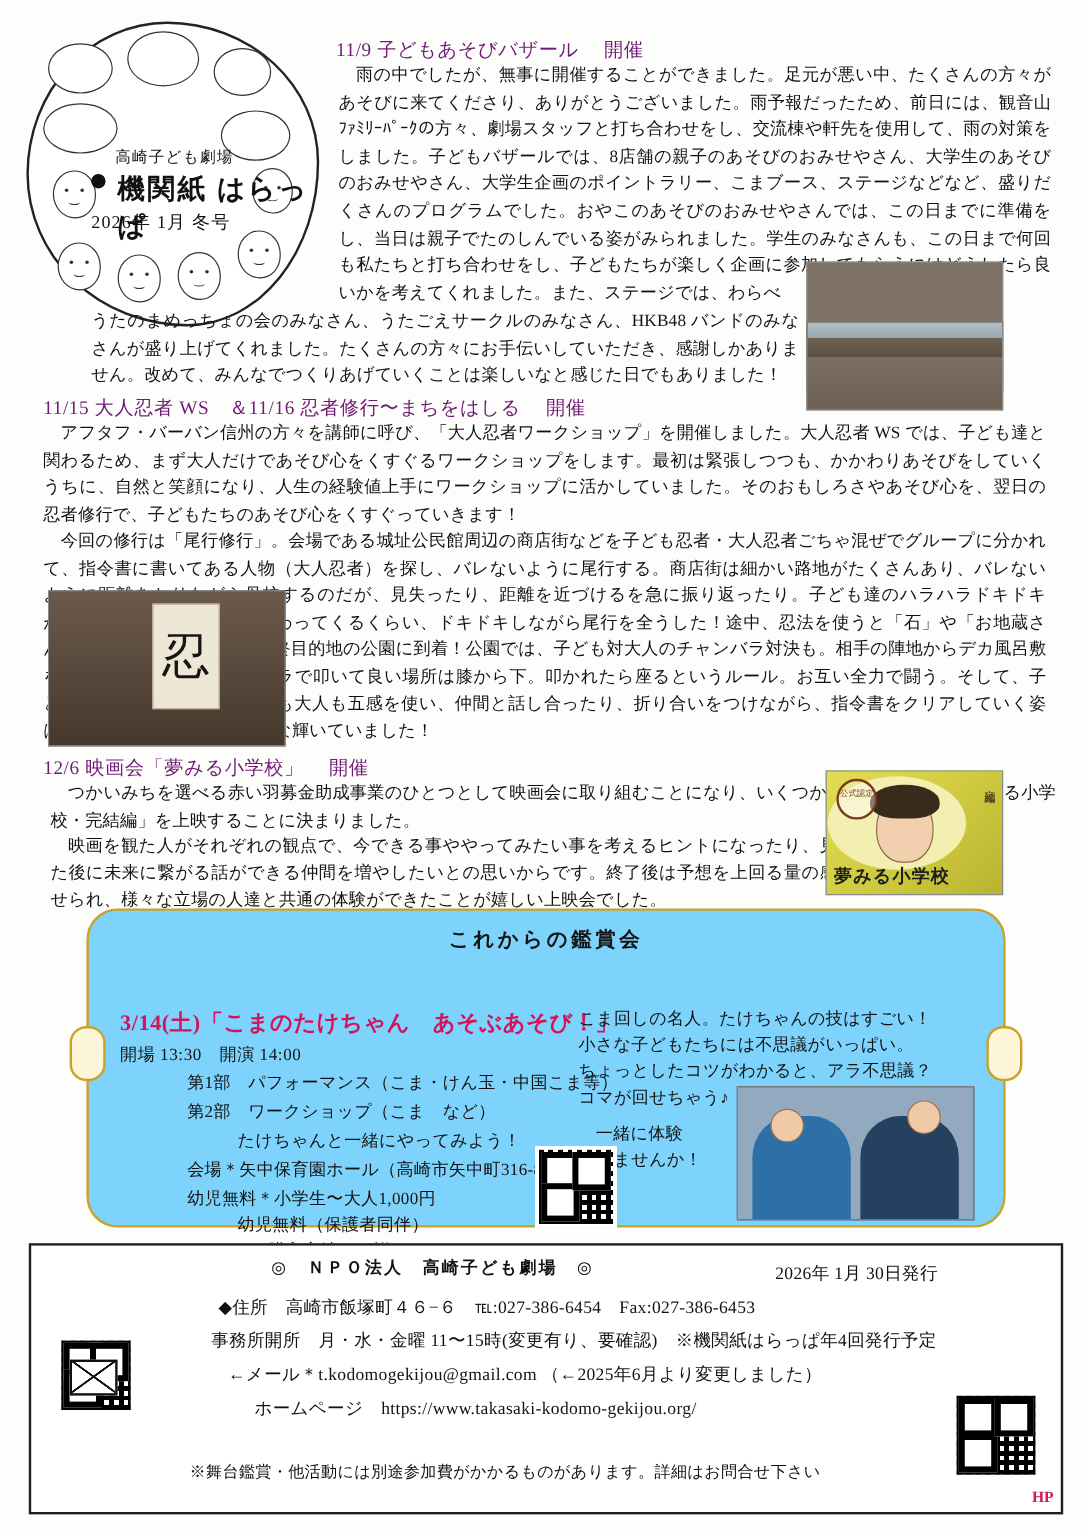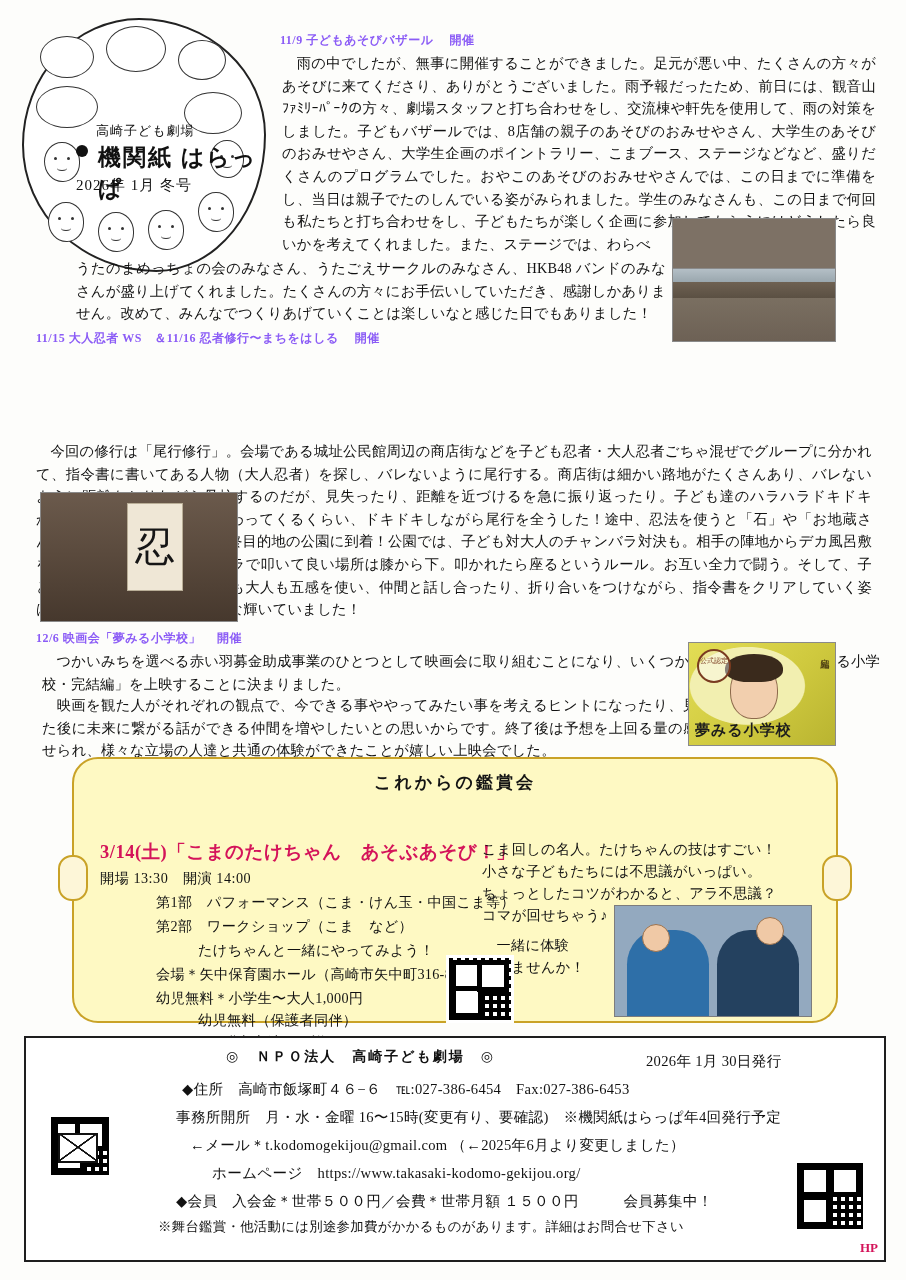--- a/index.html
+++ b/index.html
@@ -92,23 +92,23 @@
     position: absolute;
     left: 62px; top: 131px;
     width: 12px; height: 12px;
     background: #111;
     border-radius: 50%;
   }
 
   
   .sec-head {
     position: absolute;
-    color: #8b5cf6;
-    font-size: 12px;
-    font-weight: bold;
+    color: #701a75;
+    font-size: 16px;
+    font-weight: normal;
     letter-spacing: 0.5px;
     white-space: nowrap;
   }
   .para {
     position: absolute;
     font-size: 14.3px;
     line-height: 22.6px;
     text-align: justify;
     color: #111;
     letter-spacing: 0.2px;
@@ -243,21 +243,21 @@
     background: rgba(255,255,255,0.4);
   }
 
   
   .box-upcoming {
     position: absolute;
     left: 72px;
     top: 757px;
     width: 762px;
     height: 262px;
-    background: #fef9c3;
+    background: #7dd3fc;
     border: 2px solid #c9a227;
     border-radius: 26px;
   }
   .box-upcoming .tab-l, .box-upcoming .tab-r {
     position: absolute;
     width: 26px; height: 42px;
     border: 2px solid #c9a227;
     background: #fdf6d8;
     border-radius: 14px;
     top: 96px;
@@ -452,20 +452,21 @@
   </div>
 
   <div class="sec-head" style="left:280px; top:32px;">11/9 子どもあそびバザール　 開催</div>
   <div class="para" style="left:282px; top:52px; width:594px;">　雨の中でしたが、無事に開催することができました。足元が悪い中、たくさんの方々があそびに来てくださり、ありがとうございました。雨予報だったため、前日には、観音山ﾌｧﾐﾘｰﾊﾟｰｸの方々、劇場スタッフと打ち合わせをし、交流棟や軒先を使用して、雨の対策をしました。子どもバザールでは、8店舗の親子のあそびのおみせやさん、大学生のあそびのおみせやさん、大学生企画のポイントラリー、こまブース、ステージなどなど、盛りだくさんのプログラムでした。おやこのあそびのおみせやさんでは、この日までに準備をし、当日は親子でたのしんでいる姿がみられました。学生のみなさんも、この日まで何回も私たちと打ち合わせをし、子どもたちが楽しく企画に参加してもらうにはどうしたら良いかを考えてくれました。また、ステージでは、わらべ</div>
   <div class="para" style="left:76px; top:257px; width:590px;">うたのまめっちょの会のみなさん、うたごえサークルのみなさん、HKB48 バンドのみなさんが盛り上げてくれました。たくさんの方々にお手伝いしていただき、感謝しかありません。改めて、みんなでつくりあげていくことは楽しいなと感じた日でもありました！</div>
 
   <div class="photo ph-bazaar1" style="left:672px; top:218px; width:162px; height:106px;"></div>
   <div class="photo ph-bazaar2" style="left:672px; top:268px; width:162px; height:72px;"></div>
 
   <div class="sec-head" style="left:36px; top:330px;">11/15 大人忍者 WS　＆11/16 忍者修行〜まちをはしる　 開催</div>
+  <div class="para" style="left:36px; top:350px; width:836px;">　アフタフ・バーバン信州の方々を講師に呼び、「大人忍者ワークショップ」を開催しました。大人忍者 WS では、子ども達と関わるため、まず大人だけであそび心をくすぐるワークショップをします。最初は緊張しつつも、かかわりあそびをしていくうちに、自然と笑顔になり、人生の経験値上手にワークショップに活かしていました。そのおもしろさやあそび心を、翌日の忍者修行で、子どもたちのあそび心をくすぐっていきます！</div>
   <div class="para" style="left:36px; top:440px; width:836px;">　今回の修行は「尾行修行」。会場である城址公民館周辺の商店街などを子ども忍者・大人忍者ごちゃ混ぜでグループに分かれて、指令書に書いてある人物（大人忍者）を探し、バレないように尾行する。商店街は細かい路地がたくさんあり、バレないように距離をとりながら母校するのだが、見失ったり、距離を近づけるを急に振り返ったり。子ども達のハラハラドキドキが、一緒にいる大人忍者に伝わってくるくらい、ドキドキしながら尾行を全うした！途中、忍法を使うと「石」や「お地蔵さん」になったりしながら、最終目的地の公園に到着！公園では、子ども対大人のチャンバラ対決も。相手の陣地からデカ風呂敷を取るという修行。チャンバラで叩いて良い場所は膝から下。叩かれたら座るというルール。お互い全力で闘う。そして、子ども達のパワー勝ち！子どもも大人も五感を使い、仲間と話し合ったり、折り合いをつけながら、指令書をクリアしていく姿はかっこよかったです。みんな輝いていました！</div>
 
   <div class="photo ph-ninja" style="left:40px; top:492px; width:196px; height:128px;">
     <div class="scroll">忍</div>
   </div>
 
   <div class="sec-head" style="left:36px; top:630px;">12/6 映画会「夢みる小学校」　 開催</div>
   <div class="para" style="left:42px; top:650px; width:838px;">　つかいみちを選べる赤い羽募金助成事業のひとつとして映画会に取り組むことになり、いくつかの候補の中から「夢みる小学校・完結編」を上映することに決まりました。</div>
   <div class="para" style="left:42px; top:694px; width:700px;">　映画を観た人がそれぞれの観点で、今できる事ややってみたい事を考えるヒントになったり、見終わった後に未来に繋がる話ができる仲間を増やしたいとの思いからです。終了後は予想を上回る量の感想が寄せられ、様々な立場の人達と共通の体験ができたことが嬉しい上映会でした。</div>
 
@@ -508,24 +509,23 @@
         <span class="p2"></span>
       <span class="head1"></span>
         <span class="head2"></span>
     </div>
   </div>
 
   <div class="box-footer">
     <div class="f-line f-title" style="left:200px; top:10px;">◎　ＮＰＯ法人　高崎子ども劇場　◎</div>
     <div class="f-line" style="left:620px; top:14px;">2026年 1月 30日発行</div>
     <div class="f-line" style="left:156px; top:42px;">◆住所　高崎市飯塚町４６−６　℡:027-386-6454　Fax:027-386-6453</div>
-    <div class="f-line" style="left:150px; top:70px;">事務所開所　月・水・金曜 16〜15時(変更有り、要確認)　※機関紙はらっぱ年4回発行予定</div>
+    <div class="f-line" style="left:150px; top:70px;">事務所開所　月・水・金曜 11〜15時(変更有り、要確認)　※機関紙はらっぱ年4回発行予定</div>
     <div class="f-line" style="left:164px; top:98px;">←メール＊t.kodomogekijou@gmail.com （←2025年6月より変更しました）</div>
     <div class="f-line" style="left:186px; top:126px;">ホームページ　https://www.takasaki-kodomo-gekijou.org/</div>
-    <div class="f-line" style="left:150px; top:154px;">◆会員　入会金＊世帯５００円／会費＊世帯月額 １５００円　　　会員募集中！</div>
     <div class="f-line" style="left:132px; top:180px; font-size:13.4px;">※舞台鑑賞・他活動には別途参加費がかかるものがあります。詳細はお問合せ下さい</div>
 
     <div class="qr" style="left:22px; top:76px; width:58px; height:58px;">
         <span class="eye3"></span>
       </div>
     <div class="qr" style="right:18px; top:122px; width:66px; height:66px;">
         <span class="eye3"></span>
       </div>
     <div class="hp-badge">HP</div>
   </div>

